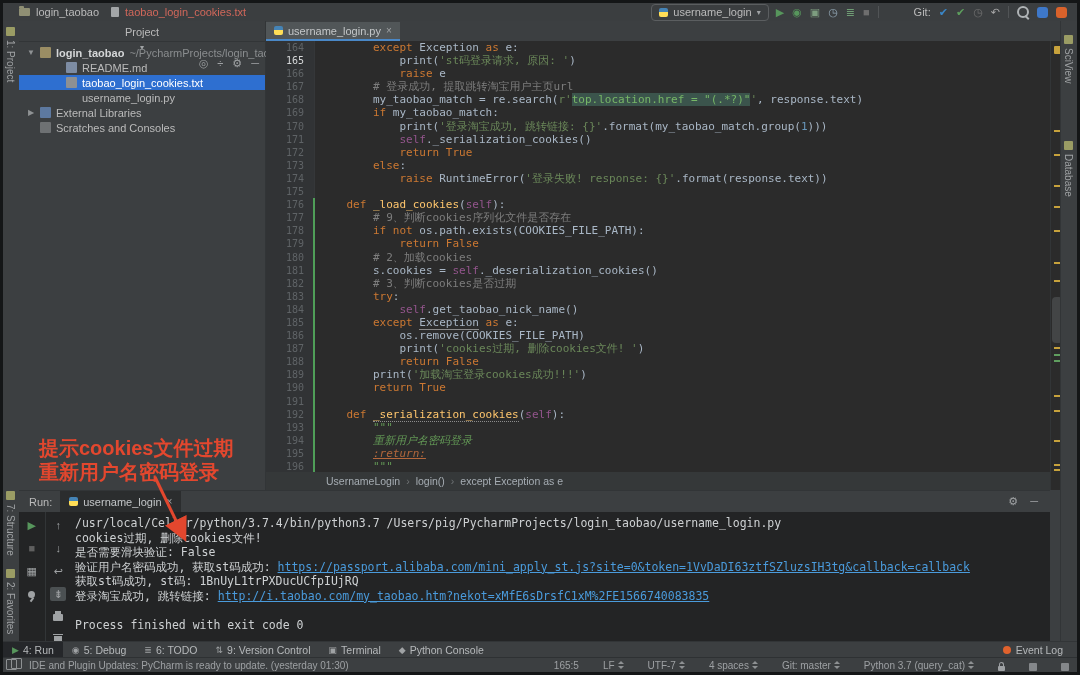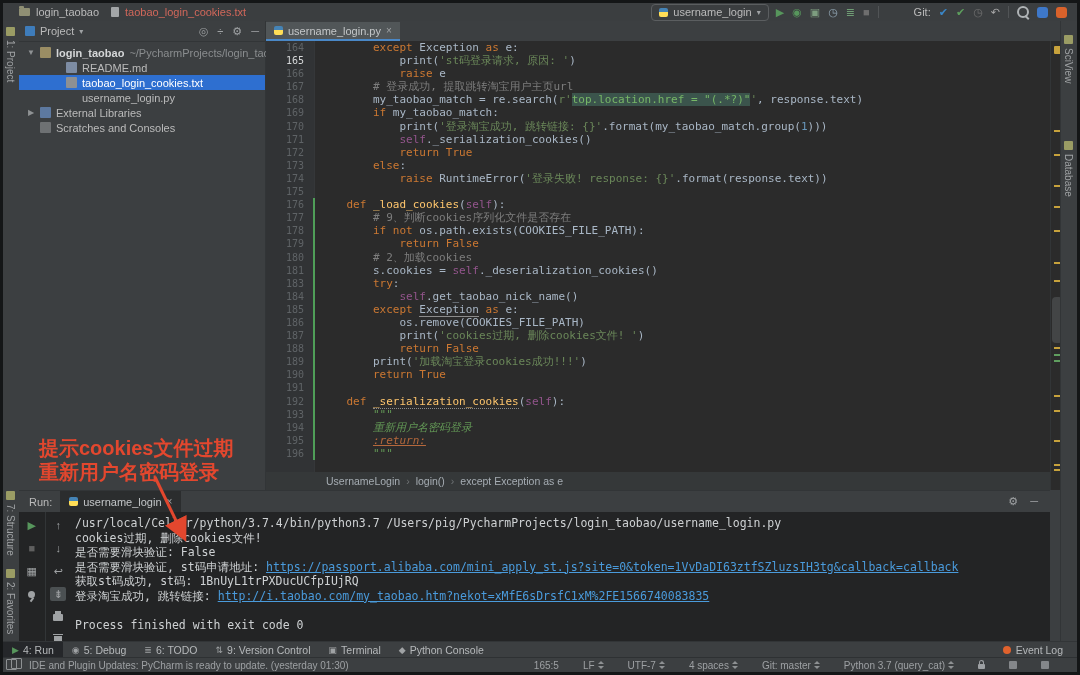--- a/index.html
+++ b/index.html
@@ -31,21 +31,21 @@
   .strip{position:absolute;background:#3c3f41;color:#9fa2a4;font-size:10px;}
   #left-strip{left:0;top:18px;width:16px;height:625px;border-right:1px solid #323537;}
   #right-strip{right:0;top:18px;width:16px;height:625px;border-left:1px solid #323537;}
   .vlabel{position:absolute;writing-mode:vertical-lr;text-orientation:sideways;white-space:nowrap;
           left:2px;display:flex;align-items:center;gap:4px;}
   .vlabel .sq{width:9px;height:9px;background:#9a9c64;border-radius:1px;display:inline-block;}
   #corner-ic{position:absolute;left:3px;bottom:2px;width:9px;height:9px;border:1px solid #8e9193;border-radius:1px;}
 
   
   #project{position:absolute;left:16px;top:18px;width:246px;height:469px;background:#3c3f41;border-right:1px solid #323537;}
-  #proj-head{height:20px;display:flex;align-items:center;gap:5px;padding:0 6px;font-size:11px;color:#bbbbbb;border-bottom:1px solid #323537;}
+  #proj-head{height:20px;display:flex;align-items:center;gap:5px;padding:0 6px;font-size:11px;color:#bbbbbb;border-bottom:1px solid #323537;flex-direction:column;}
   #proj-head .proj-ic{width:10px;height:10px;background:#3e7cba;border-radius:1px;}
   #proj-head .head-ics{margin-left:auto;display:flex;gap:9px;color:#9fa2a4;font-size:11px;}
   #tree{padding-top:3px;font-size:11px;color:#bbbbbb;}
   .trow{height:15px;display:flex;align-items:center;gap:5px;white-space:nowrap;}
   .trow.sel{background:#2e6fd0;color:#ffffff;}
   .trow .chev{width:8px;color:#8f9294;font-size:8px;text-align:center;}
   .trow .suffix{color:#8a8d8f;}
   .ti{width:11px;height:11px;border-radius:1px;display:inline-block;flex:none;}
   .ti-folder{background:#9a8d64;}
   .ti-md{background:#7d8ca3;}
@@ -126,21 +126,21 @@
   .bb-ic{font-size:9px;color:#9fa2a4;}
   .bb-ic.green{color:#57965c;}
   #eventlog{margin-left:auto;display:flex;align-items:center;gap:5px;padding-right:14px;}
   .dot{width:8px;height:8px;border-radius:50%;background:#e0622d;display:inline-block;}
 
   
   #statusbar{position:absolute;left:0;bottom:0;width:100%;height:14px;background:#3c3f41;border-top:1px solid #2e3133;
              display:flex;align-items:center;font-size:10px;color:#9da0a3;}
   #status-msg{padding-left:26px;}
   #hatch{position:absolute;left:8px;bottom:3px;width:9px;height:9px;border:1px solid #8e9193;border-radius:1px;}
-  #status-right{margin-left:auto;display:flex;align-items:center;gap:24px;padding-right:28px;}
+  #status-right{margin-left:auto;display:flex;align-items:flex-end;gap:24px;padding-right:8px;}
   .st-item{display:flex;align-items:center;gap:3px;}
   .ud{display:inline-block;width:6px;height:8px;position:relative;}
   .ud::before{content:"";position:absolute;left:0;top:0;border-left:3px solid transparent;border-right:3px solid transparent;border-bottom:3px solid #8e9193;}
   .ud::after{content:"";position:absolute;left:0;bottom:0;border-left:3px solid transparent;border-right:3px solid transparent;border-top:3px solid #8e9193;}
   .lock-ic{width:7px;height:5px;background:#9da0a3;border-radius:1px;position:relative;display:inline-block;margin-top:3px;}
   .lock-ic::before{content:"";position:absolute;left:1px;top:-4px;width:3px;height:3px;border:1px solid #9da0a3;border-bottom:none;border-radius:3px 3px 0 0;}
   .sb-sq{width:8px;height:8px;background:#84878a;border-radius:1px;display:inline-block;}
 </style>
 </head>
 <body>
@@ -265,20 +265,21 @@
           <div class="code-line"><span class="lno">172</span><span class="chg"></span><span class="ctext"><span class="seg-t">            </span><span class="seg-k">return True</span></span></div>
           <div class="code-line"><span class="lno">173</span><span class="chg"></span><span class="ctext"><span class="seg-t">        </span><span class="seg-k">else</span><span class="seg-t">:</span></span></div>
           <div class="code-line"><span class="lno">174</span><span class="chg"></span><span class="ctext"><span class="seg-t">            </span><span class="seg-k">raise</span><span class="seg-t"> RuntimeError(</span><span class="seg-s">'登录失败! response: {}'</span><span class="seg-t">.format(response.text))</span></span></div>
           <div class="code-line"><span class="lno">175</span><span class="chg"></span><span class="ctext"></span></div>
           <div class="code-line"><span class="lno">176</span><span class="chg on"></span><span class="ctext"><span class="seg-t">    </span><span class="seg-k">def </span><span class="seg-f">_load_cookies</span><span class="seg-t">(</span><span class="seg-v">self</span><span class="seg-t">):</span></span></div>
           <div class="code-line"><span class="lno">177</span><span class="chg on"></span><span class="ctext"><span class="seg-t">        </span><span class="seg-c"># 9、判断cookies序列化文件是否存在</span></span></div>
           <div class="code-line"><span class="lno">178</span><span class="chg on"></span><span class="ctext"><span class="seg-t">        </span><span class="seg-k">if not</span><span class="seg-t"> os.path.exists(COOKIES_FILE_PATH):</span></span></div>
           <div class="code-line"><span class="lno">179</span><span class="chg on"></span><span class="ctext"><span class="seg-t">            </span><span class="seg-k">return False</span></span></div>
           <div class="code-line"><span class="lno">180</span><span class="chg on"></span><span class="ctext"><span class="seg-t">        </span><span class="seg-c"># 2、加载cookies</span></span></div>
           <div class="code-line"><span class="lno">181</span><span class="chg on"></span><span class="ctext"><span class="seg-t">        s.cookies = </span><span class="seg-v">self</span><span class="seg-t">._deserialization_cookies()</span></span></div>
+          <div class="code-line"><span class="lno">182</span><span class="chg on"></span><span class="ctext"><span class="seg-t">        </span><span class="seg-c"># 3、判断cookies是否过期</span></span></div>
           <div class="code-line"><span class="lno">183</span><span class="chg on"></span><span class="ctext"><span class="seg-t">        </span><span class="seg-k">try</span><span class="seg-t">:</span></span></div>
           <div class="code-line"><span class="lno">184</span><span class="chg on"></span><span class="ctext"><span class="seg-t">            </span><span class="seg-v">self</span><span class="seg-t">.get_taobao_nick_name()</span></span></div>
           <div class="code-line"><span class="lno">185</span><span class="chg on"></span><span class="ctext"><span class="seg-t">        </span><span class="seg-k">except </span><span class="seg-u">Exception</span><span class="seg-k"> as </span><span class="seg-t">e:</span></span></div>
           <div class="code-line"><span class="lno">186</span><span class="chg on"></span><span class="ctext"><span class="seg-t">            os.remove(COOKIES_FILE_PATH)</span></span></div>
           <div class="code-line"><span class="lno">187</span><span class="chg on"></span><span class="ctext"><span class="seg-t">            print(</span><span class="seg-s">'cookies过期, 删除cookies文件! '</span><span class="seg-t">)</span></span></div>
           <div class="code-line"><span class="lno">188</span><span class="chg on"></span><span class="ctext"><span class="seg-t">            </span><span class="seg-k">return False</span></span></div>
           <div class="code-line"><span class="lno">189</span><span class="chg on"></span><span class="ctext"><span class="seg-t">        print(</span><span class="seg-s">'加载淘宝登录cookies成功!!!'</span><span class="seg-t">)</span></span></div>
           <div class="code-line"><span class="lno">190</span><span class="chg on"></span><span class="ctext"><span class="seg-t">        </span><span class="seg-k">return True</span></span></div>
           <div class="code-line"><span class="lno">191</span><span class="chg on"></span><span class="ctext"></span></div>
           <div class="code-line"><span class="lno">192</span><span class="chg on"></span><span class="ctext"><span class="seg-t">    </span><span class="seg-k">def </span><span class="seg-fu">_serialization_cookies</span><span class="seg-t">(</span><span class="seg-v">self</span><span class="seg-t">):</span></span></div>
@@ -372,21 +373,21 @@
             </span>
         <span class="rt-ic">
               <span class="trash-ic"></span>
             </span>
       </div>
     </div>
     <div id="console">
           <div class="con-line"><span class="seg-o">/usr/local/Cellar/python/3.7.4/bin/python3.7 /Users/pig/PycharmProjects/login_taobao/username_login.py</span></div>
           <div class="con-line"><span class="seg-o">cookies过期, 删除cookies文件!</span></div>
           <div class="con-line"><span class="seg-o">是否需要滑块验证: False</span></div>
-          <div class="con-line"><span class="seg-o">是否需要滑块验证, st码申请地址: </span><span class="seg-a">https://passport.alibaba.com/mini_apply_st.js?site=0&amp;token=1VvDaDI63ztfSZluzsIH3tg&amp;callback=callback</span></div>
+          <div class="con-line"><span class="seg-o">验证用户名密码成功, 获取st码成功: </span><span class="seg-a">https://passport.alibaba.com/mini_apply_st.js?site=0&amp;token=1VvDaDI63ztfSZluzsIH3tg&amp;callback=callback</span></div>
           <div class="con-line"><span class="seg-o">获取st码成功, st码: 1BnUyL1trPXDucUCfpIUjRQ</span></div>
           <div class="con-line"><span class="seg-o">登录淘宝成功, 跳转链接: </span><span class="seg-a">http://i.taobao.com/my_taobao.htm?nekot=xMfE6sDrsfC1xM%2FE1566740083835</span></div>
           <div class="con-line"></div>
           <div class="con-line"><span class="seg-o">Process finished with exit code 0</span></div>
         </div>
   </div>
 
   <div id="bottombar">
     <span id="bb-items" style="display:flex;height:100%;">
           <span class="bb-item active">

